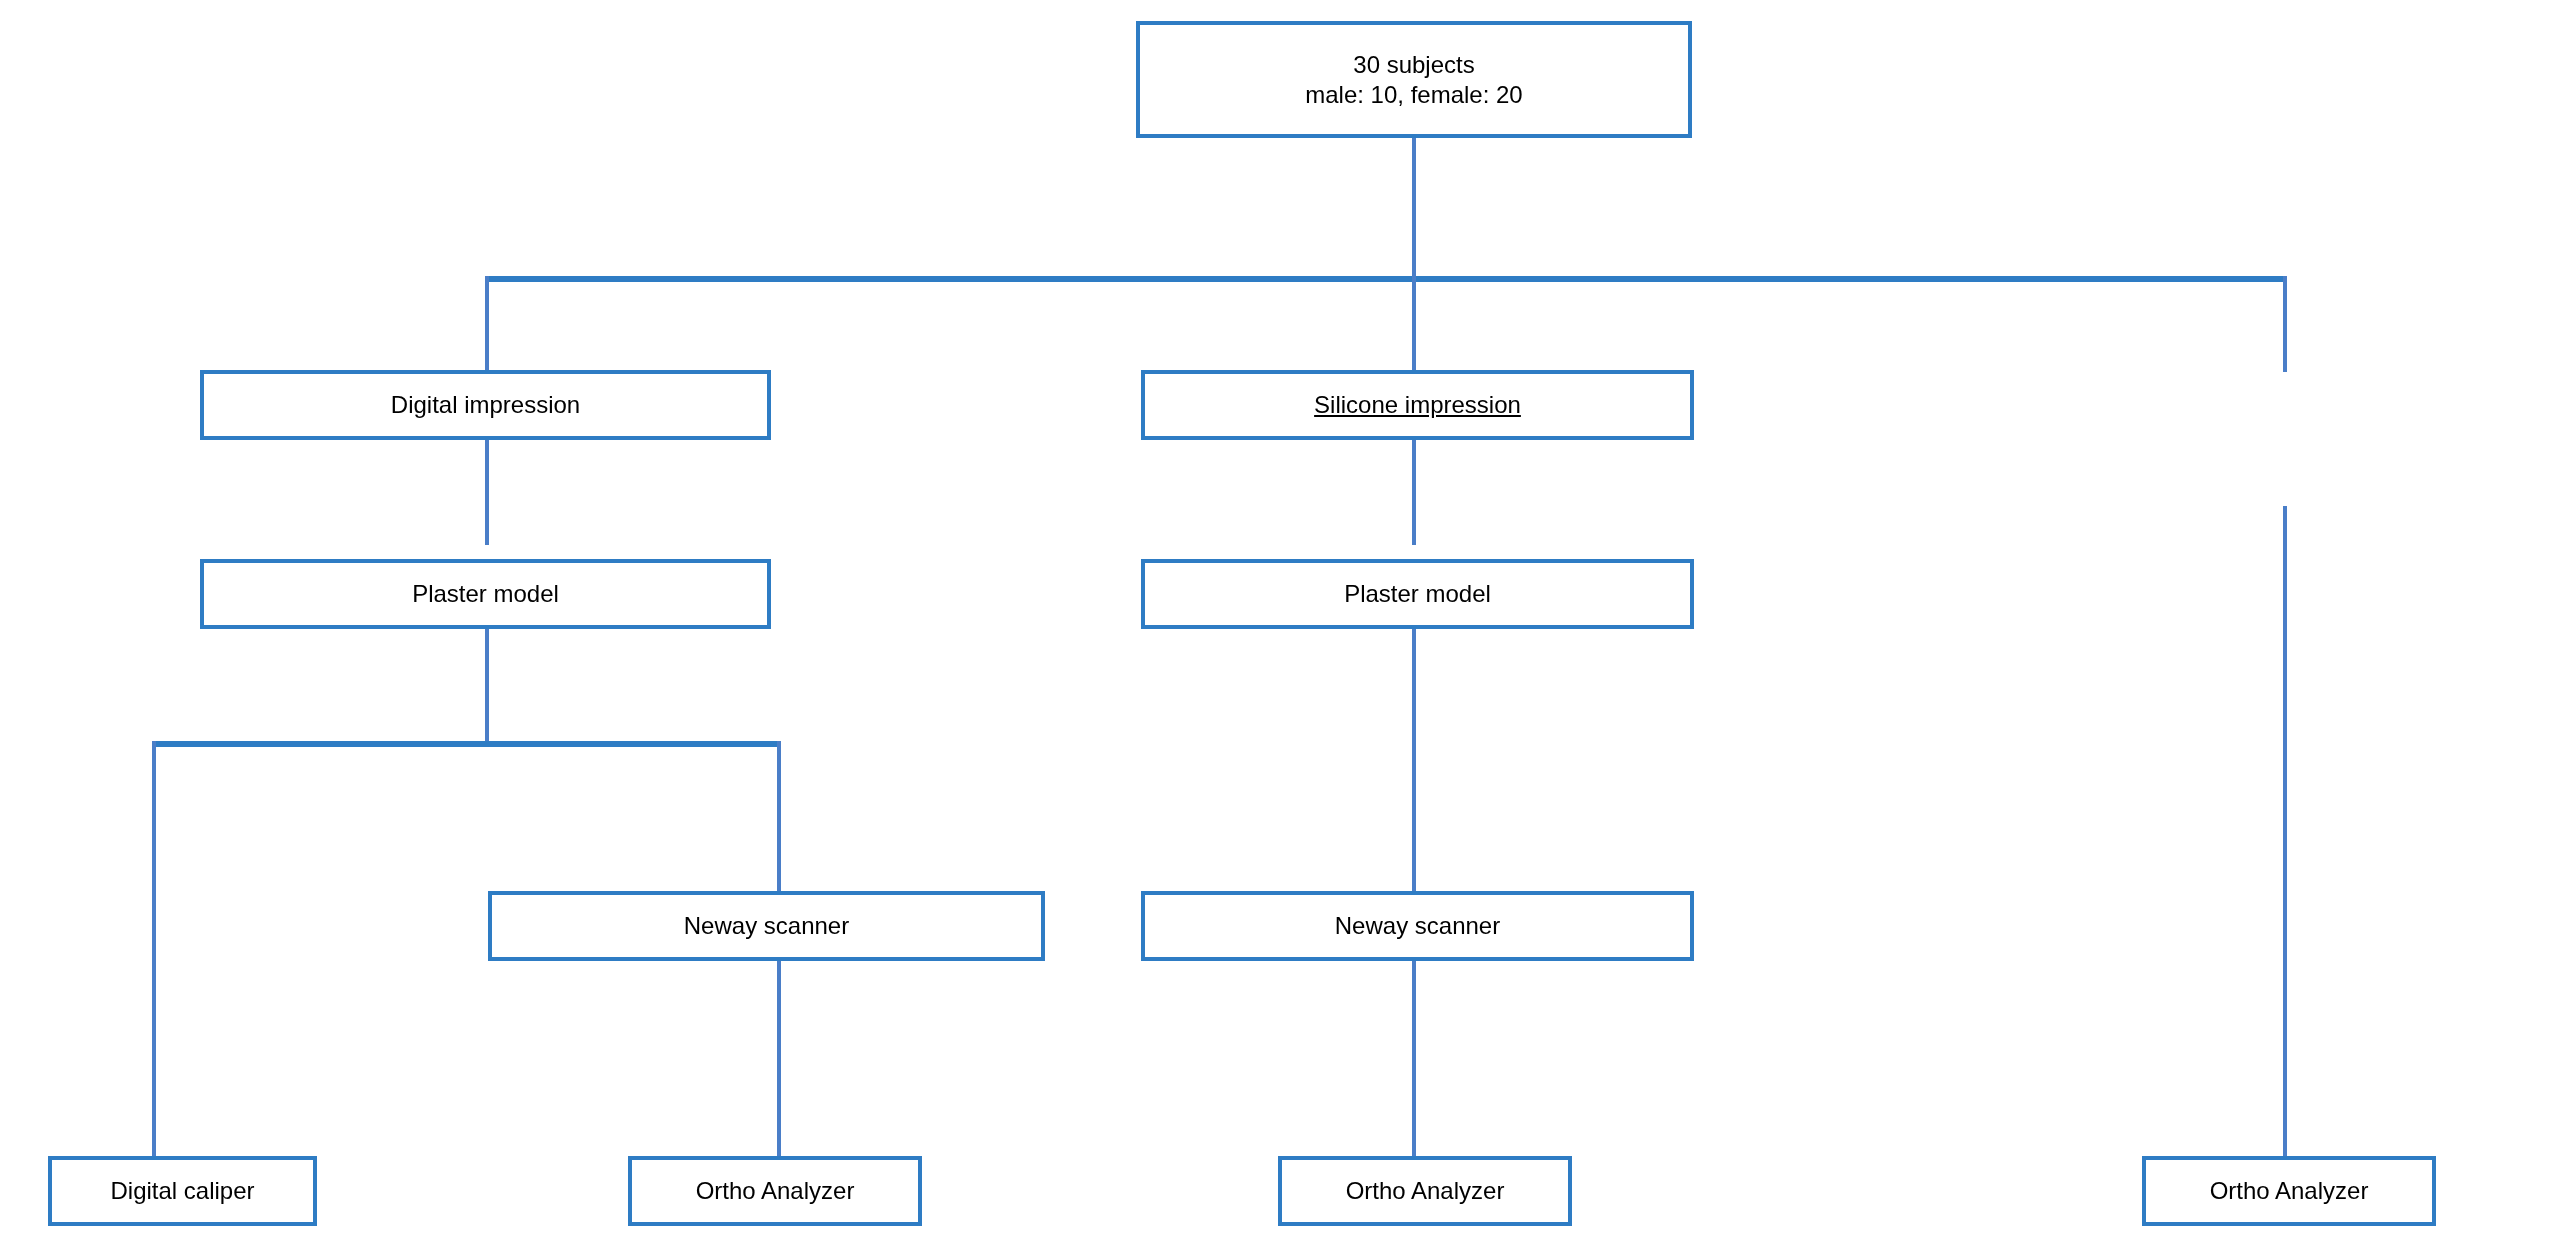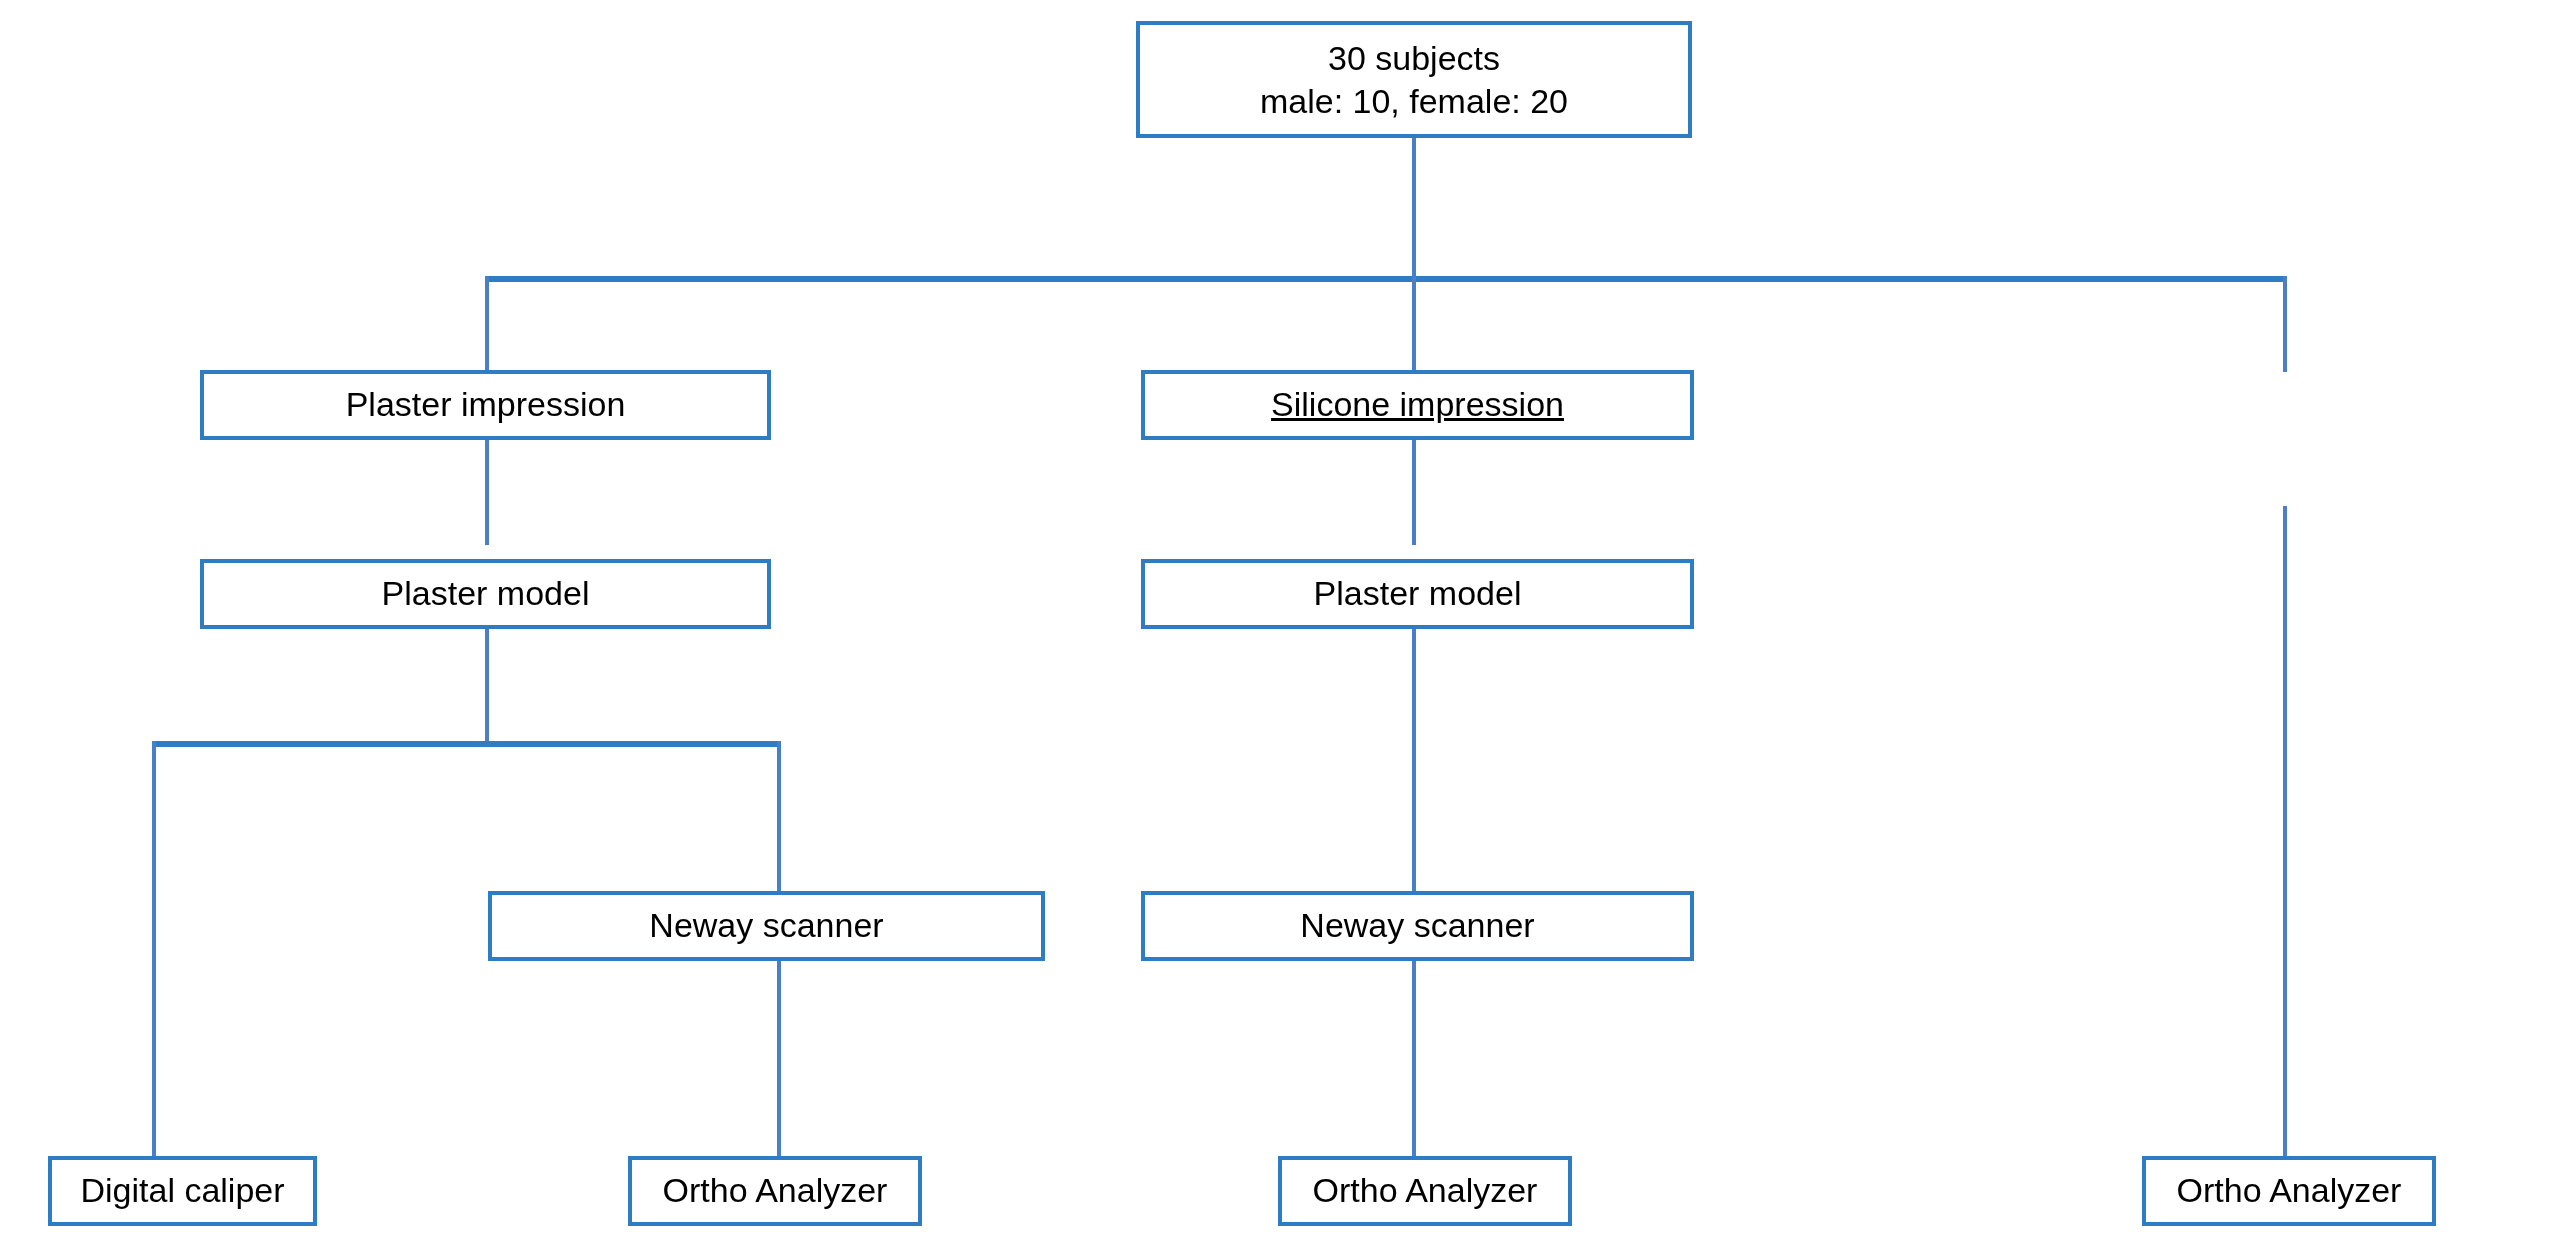--- a/index.html
+++ b/index.html
@@ -21,21 +21,21 @@
   .node {
     position: absolute;
     box-sizing: border-box;
     background: #ffffff;
     border: 4px solid #2E7CC4;
     display: flex;
     align-items: center;
     justify-content: center;
     text-align: center;
     color: #000000;
-    font-size: 34px;
+    font-size: 24px;
     line-height: 1.22;
     font-family: "Liberation Sans", "DejaVu Sans", sans-serif;
     z-index: 3;
     white-space: pre-line;
   }
   .node.two-line {
     line-height: 1.26;
   }
   .edge {
     position: absolute;
@@ -69,21 +69,21 @@
   <div class="edge v" style="left:1412px; top:613px; height:278px;"></div>
 
   <div class="edge v" style="left:777px; top:956px; height:202px;"></div>
   <div class="edge v" style="left:1412px; top:956px; height:202px;"></div>
 
   <div class="edge v" style="left:2283px; top:506px; height:652px;"></div>
 
   <div class="node two-line" style="left:1136px; top:21.3px; width:556px; height:117px;">30 subjects
 male: 10, female: 20</div>
 
-  <div class="node" style="left:200px; top:370px; width:571px; height:70px;">Plaster impression</div>
+  <div class="node" style="left:200px; top:370px; width:571px; height:70px;">Digital impression</div>
 
   <div class="node" style="left:1141px; top:370px; width:553px; height:70px;text-decoration:underline;">Silicone impression</div>
 
 
   <div class="node" style="left:200px; top:559px; width:571px; height:70px;">Plaster model</div>
 
   <div class="node" style="left:1141px; top:559px; width:553px; height:70px;">Plaster model</div>
 
   <div class="node" style="left:488px; top:891px; width:557px; height:70px;">Neway scanner</div>
 

